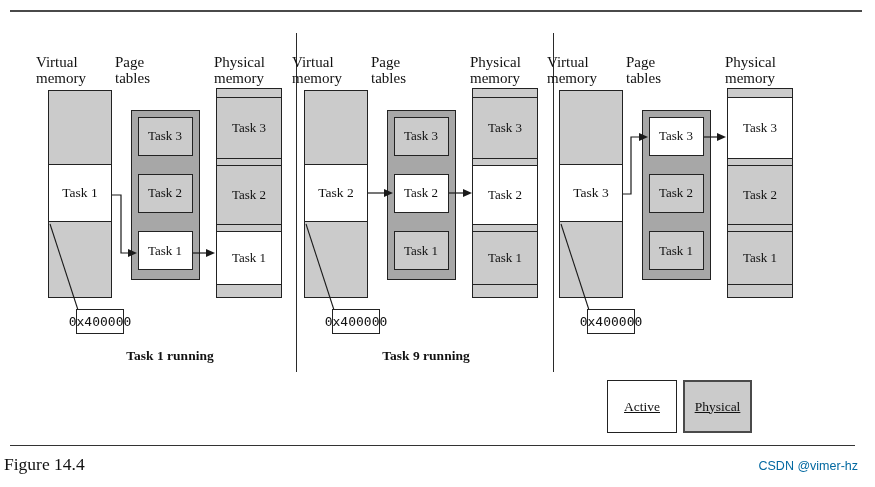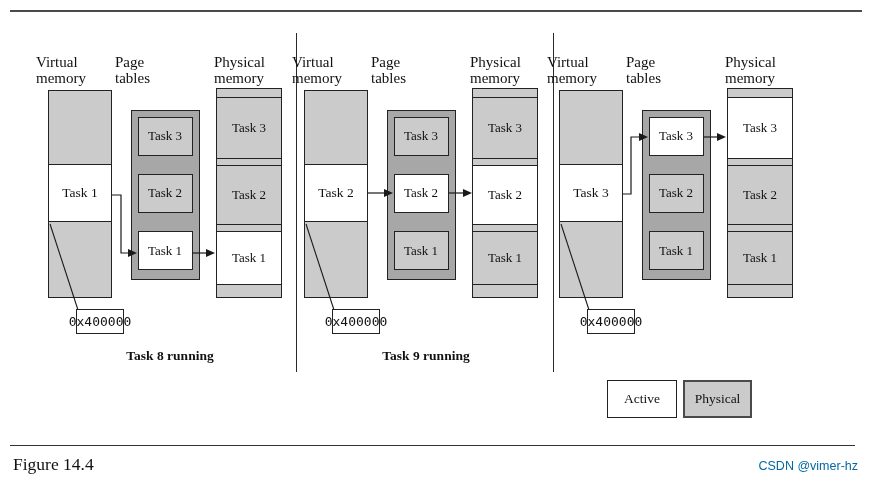--- a/index.html
+++ b/index.html
@@ -69,26 +69,26 @@
   .addr-box { position: absolute; left: 76px; top: 309px; width: 48px; height: 25px;
         background: #fff; border: 1.4px solid #222;
         display: flex; align-items: center; justify-content: center;
         font-family: "DejaVu Sans Mono", monospace; font-size: 13px; }
   .running { position: absolute; left: 60px; top: 348px; width: 220px;
         text-align: center; font-weight: bold; font-size: 13.5px; }
 
   .wires { position: absolute; left: 0; top: 0; width: 257px; height: 430px; pointer-events: none; }
 
   
-  .legend-box { position: absolute; top: 380px; height: 38px;
-        display: flex; align-items: center; justify-content: center; font-size: 13.5px; }
+  .legend-box { position: absolute; top: 380px; height: 53px;
+        display: flex; align-items: center; justify-content: center; font-size: 13.5px; text-decoration: underline; }
   .legend-active { left: 607px; width: 70px; background: #fff; border: 1.5px solid #222; }
   .legend-dormant { left: 683px; width: 69px; background: #cbcbcb; border: 2px solid #4a4a4a; }
 
-  .caption { position: absolute; left: 13px; top: 454px; display: flex;
+  .caption { position: absolute; left: 4px; top: 454px; display: flex;
         align-items: baseline; gap: 0; }
   .caption .fig-label { font-size: 17.5px; }
   .caption .fig-text { font-size: 15.5px; }
   .watermark { position: absolute; right: 17px; top: 459px;
         font-family: "Liberation Sans", sans-serif; font-size: 12.5px; color: #0369a1; }
 </style>
 </head>
 <body>
 
 <div class="stage">
@@ -134,21 +134,21 @@
 
     <svg class="wires" viewBox="0 0 257 430">
       <path d="M112,195 H121 V253 H128" fill="none" stroke="#1a1a1a" stroke-width="1.2"></path>
       <polygon points="137,253 128,249 128,257" fill="#1a1a1a"></polygon>
       <path d="M193,253 H206" fill="none" stroke="#1a1a1a" stroke-width="1.2"></path>
       <polygon points="215,253 206,249 206,257" fill="#1a1a1a"></polygon>
       <path d="M50,224 L78,310" fill="none" stroke="#1a1a1a" stroke-width="1.1"></path>
     </svg>
 
     <div class="addr-box">0x400000</div>
-    <div class="running">Task 8 running</div>
+    <div class="running">Task 1 running</div>
   </div>
 
   <div class="panel panel-2">
     <div class="col-header hdr-virtual">
       <div>Virtual</div>
       <div>memory</div>
     </div>
     <div class="col-header hdr-page">
       <div>Page</div>
       <div>tables</div>

